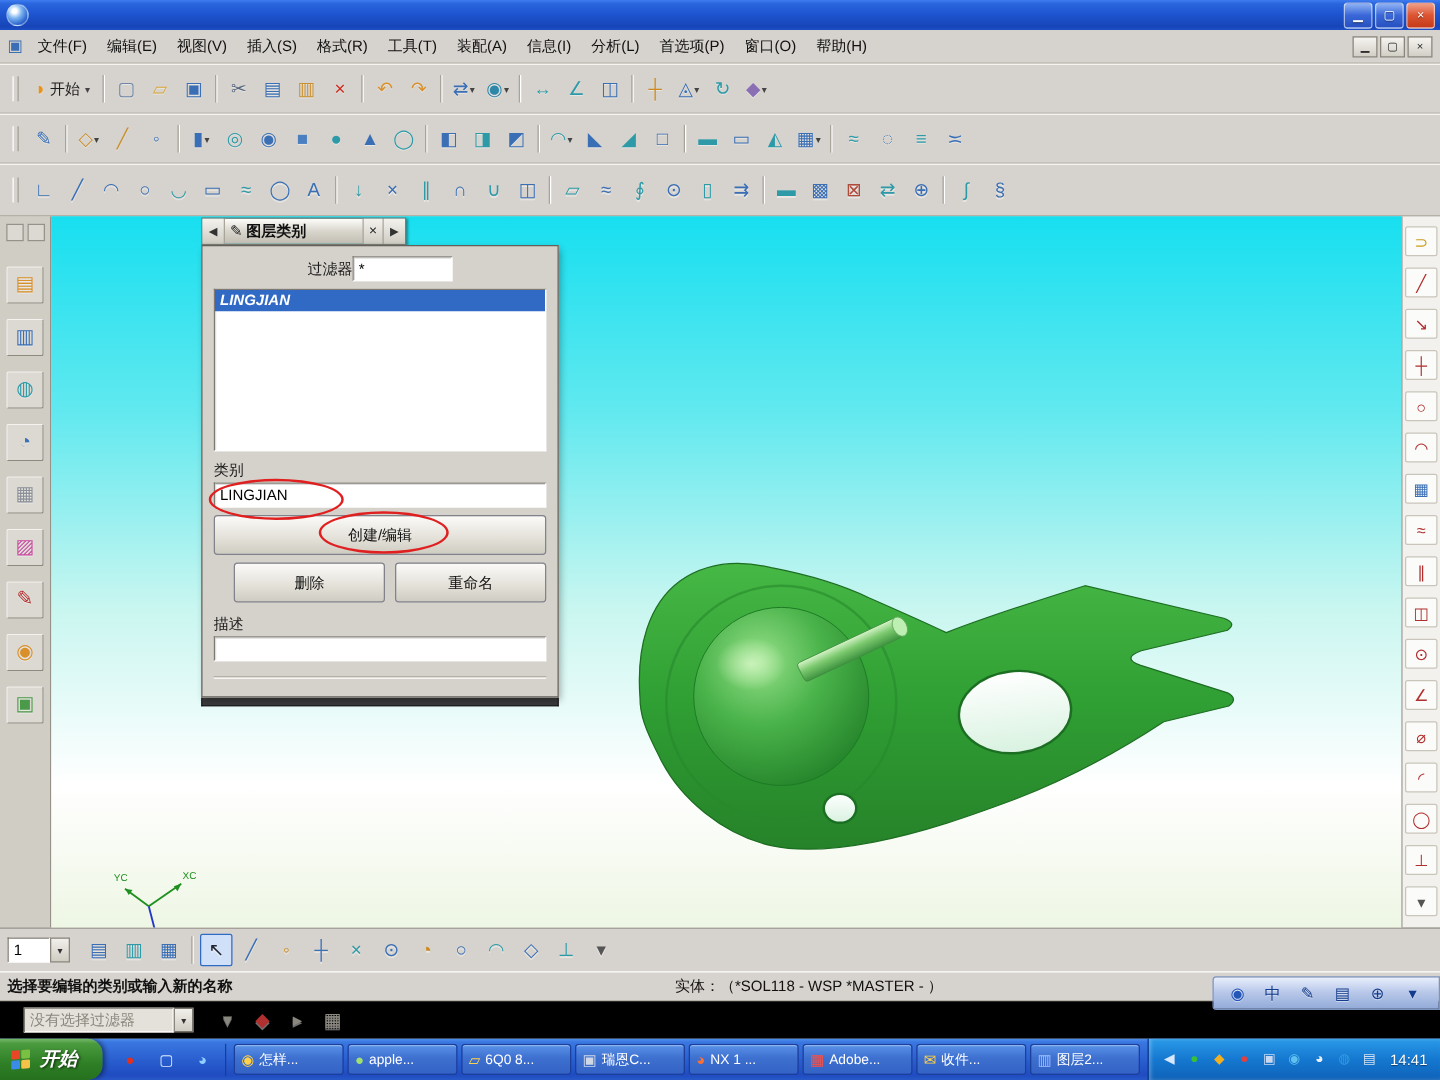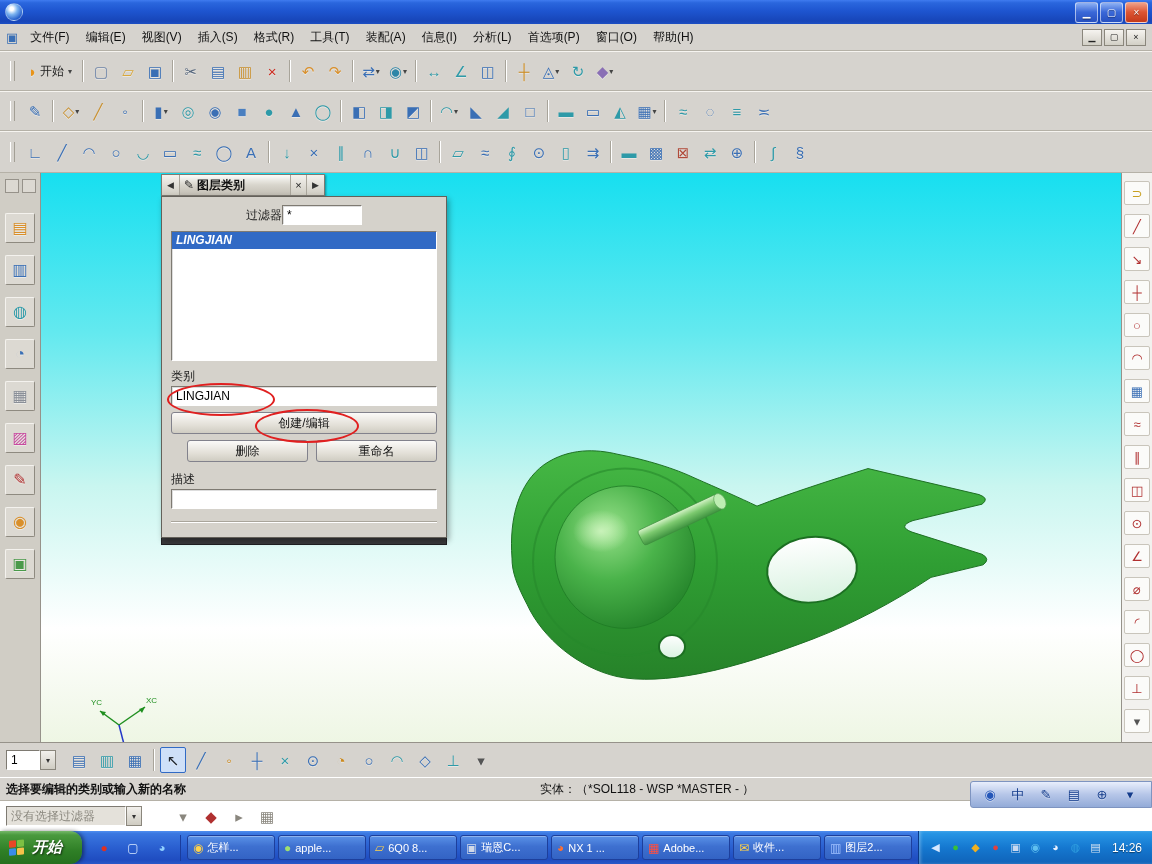--- a/index.html
+++ b/index.html
@@ -78,21 +78,21 @@
   .filter-row{justify-content:center;align-items:center;margin-bottom:6px;}
   .dlg-label{color:#1a1a1a;margin:2px 0 3px;line-height:14px;}
   .dlg-input{height:20px;border:1px solid;border-color:#7e7a72 #fff #fff #7e7a72;background:#fff;
     font:12px "Liberation Sans","DejaVu Sans",sans-serif;padding:1px 4px;width:100%;box-sizing:border-box;
     box-shadow:inset 1px 1px 0 #00000022;}
   .filter-input{width:80px;flex:none;}
   .dlg-listbox{height:130px;background:#fff;border:1px solid;border-color:#7e7a72 #fff #fff #7e7a72;
     box-shadow:inset 1px 1px 0 #00000022;margin-bottom:8px;overflow:hidden;box-sizing:border-box;}
   .lb-row{height:17px;line-height:17px;padding:0 4px;font-style:italic;font-weight:bold;color:#222;}
   .lb-row.selected{background:var(--selection_blue,#316ac5);color:#fff;}
-  .dlg-btn{height:22px;background:linear-gradient(180deg,#fbfaf8,#e3e0d8 60%,#cfccc2);border:1px solid #82828c;
+  .dlg-btn{height:32px;background:linear-gradient(180deg,#fbfaf8,#e3e0d8 60%,#cfccc2);border:1px solid #82828c;
     border-radius:3px;font:12px "Liberation Sans","DejaVu Sans",sans-serif;color:#111;box-sizing:border-box;}
   .dlg-btn.full{width:100%;margin-bottom:6px;display:block;}
   .btn-pair{gap:8px;margin-bottom:10px;padding-left:16px;}
   .dlg-btn.half{flex:1;}
   .dlg-sep{height:0;border-top:1px solid #a9a59b;border-bottom:1px solid #fff;margin:6px 0 4px;}
   .bottom-row{justify-content:flex-end;gap:6px;margin-top:8px;}
   .bottom-row .dlg-btn{width:54px;height:20px;}
   .dlg-btn.ok{color:#9b988f;}
   .annot{position:absolute;border:2px solid var(--annotation_red,#e02020);border-radius:50%;pointer-events:none;}
   .a1{left:5px;top:186px;width:104px;height:29px;}
@@ -113,22 +113,22 @@
     align-items:center;position:relative;font-size:12px;z-index:25;}
   .status-prompt{margin-left:6px;font-weight:bold;color:#111;white-space:nowrap;}
   .status-entity{position:absolute;left:540px;font-weight:normal;color:#111;white-space:nowrap;}
   .langbar{position:absolute;right:0;top:3px;height:25px;display:flex;align-items:center;gap:2px;
     padding:0 8px 0 6px;background:linear-gradient(180deg,#e8eefc,#b6c6e8 50%,#93abd8);
     border:1px solid #7e94c0;border-radius:3px 0 0 3px;}
   .langbar .tbi{width:20px;height:20px;}
   .langbar .glyph{font-size:13px;}
 
   
-  .filterbar{height:30px;flex:none;background:#ffffff;display:flex;align-items:center;gap:14px;
-    padding:0 6px;border-top:1px solid #b5b1a7;}
+  .filterbar{height:30px;flex:none;background:#000000;display:flex;align-items:center;gap:0;
+    padding:0 19px;border-top:1px solid #b5b1a7;}
   .filter-combo .combo-value{width:120px;color:#8a877e;background:#e4e1da;}
   .fb-icons{display:flex;align-items:center;gap:2px;margin-left:6px;}
 
   
   .taskbar{height:33px;flex:none;display:flex;align-items:center;gap:4px;
     background:linear-gradient(180deg,#4f8ff0 0%,#3a77e0 8%,#2a5fd0 50%,#1f4cc0 88%,#2858c8 100%);}
   .start-button{height:33px;display:flex;align-items:center;gap:6px;padding:0 20px 0 9px;flex:none;
     background:linear-gradient(180deg,#76b86a 0%,#4a9a3e 12%,#2f7f26 60%,#25701e 100%);
     border-radius:0 12px 12px 0;box-shadow:2px 0 4px #0007;}
   .start-flag{width:17px;height:16px;display:grid;grid-template-columns:7px 7px;grid-template-rows:7px 7px;
@@ -796,17 +796,17 @@
           <span class="tbi">
             <span class="glyph" style="color: rgb(232, 240, 255);">◕</span>
           </span>
           <span class="tbi">
             <span class="glyph" style="color: rgb(48, 160, 224);">◍</span>
           </span>
           <span class="tbi">
             <span class="glyph" style="color: rgb(208, 224, 240);">▤</span>
           </span>
         </span>
-      <span class="tray-clock">14:26</span>
+      <span class="tray-clock">14:41</span>
     </span>
   </div>
 
 </div>
 
 </body></html>

